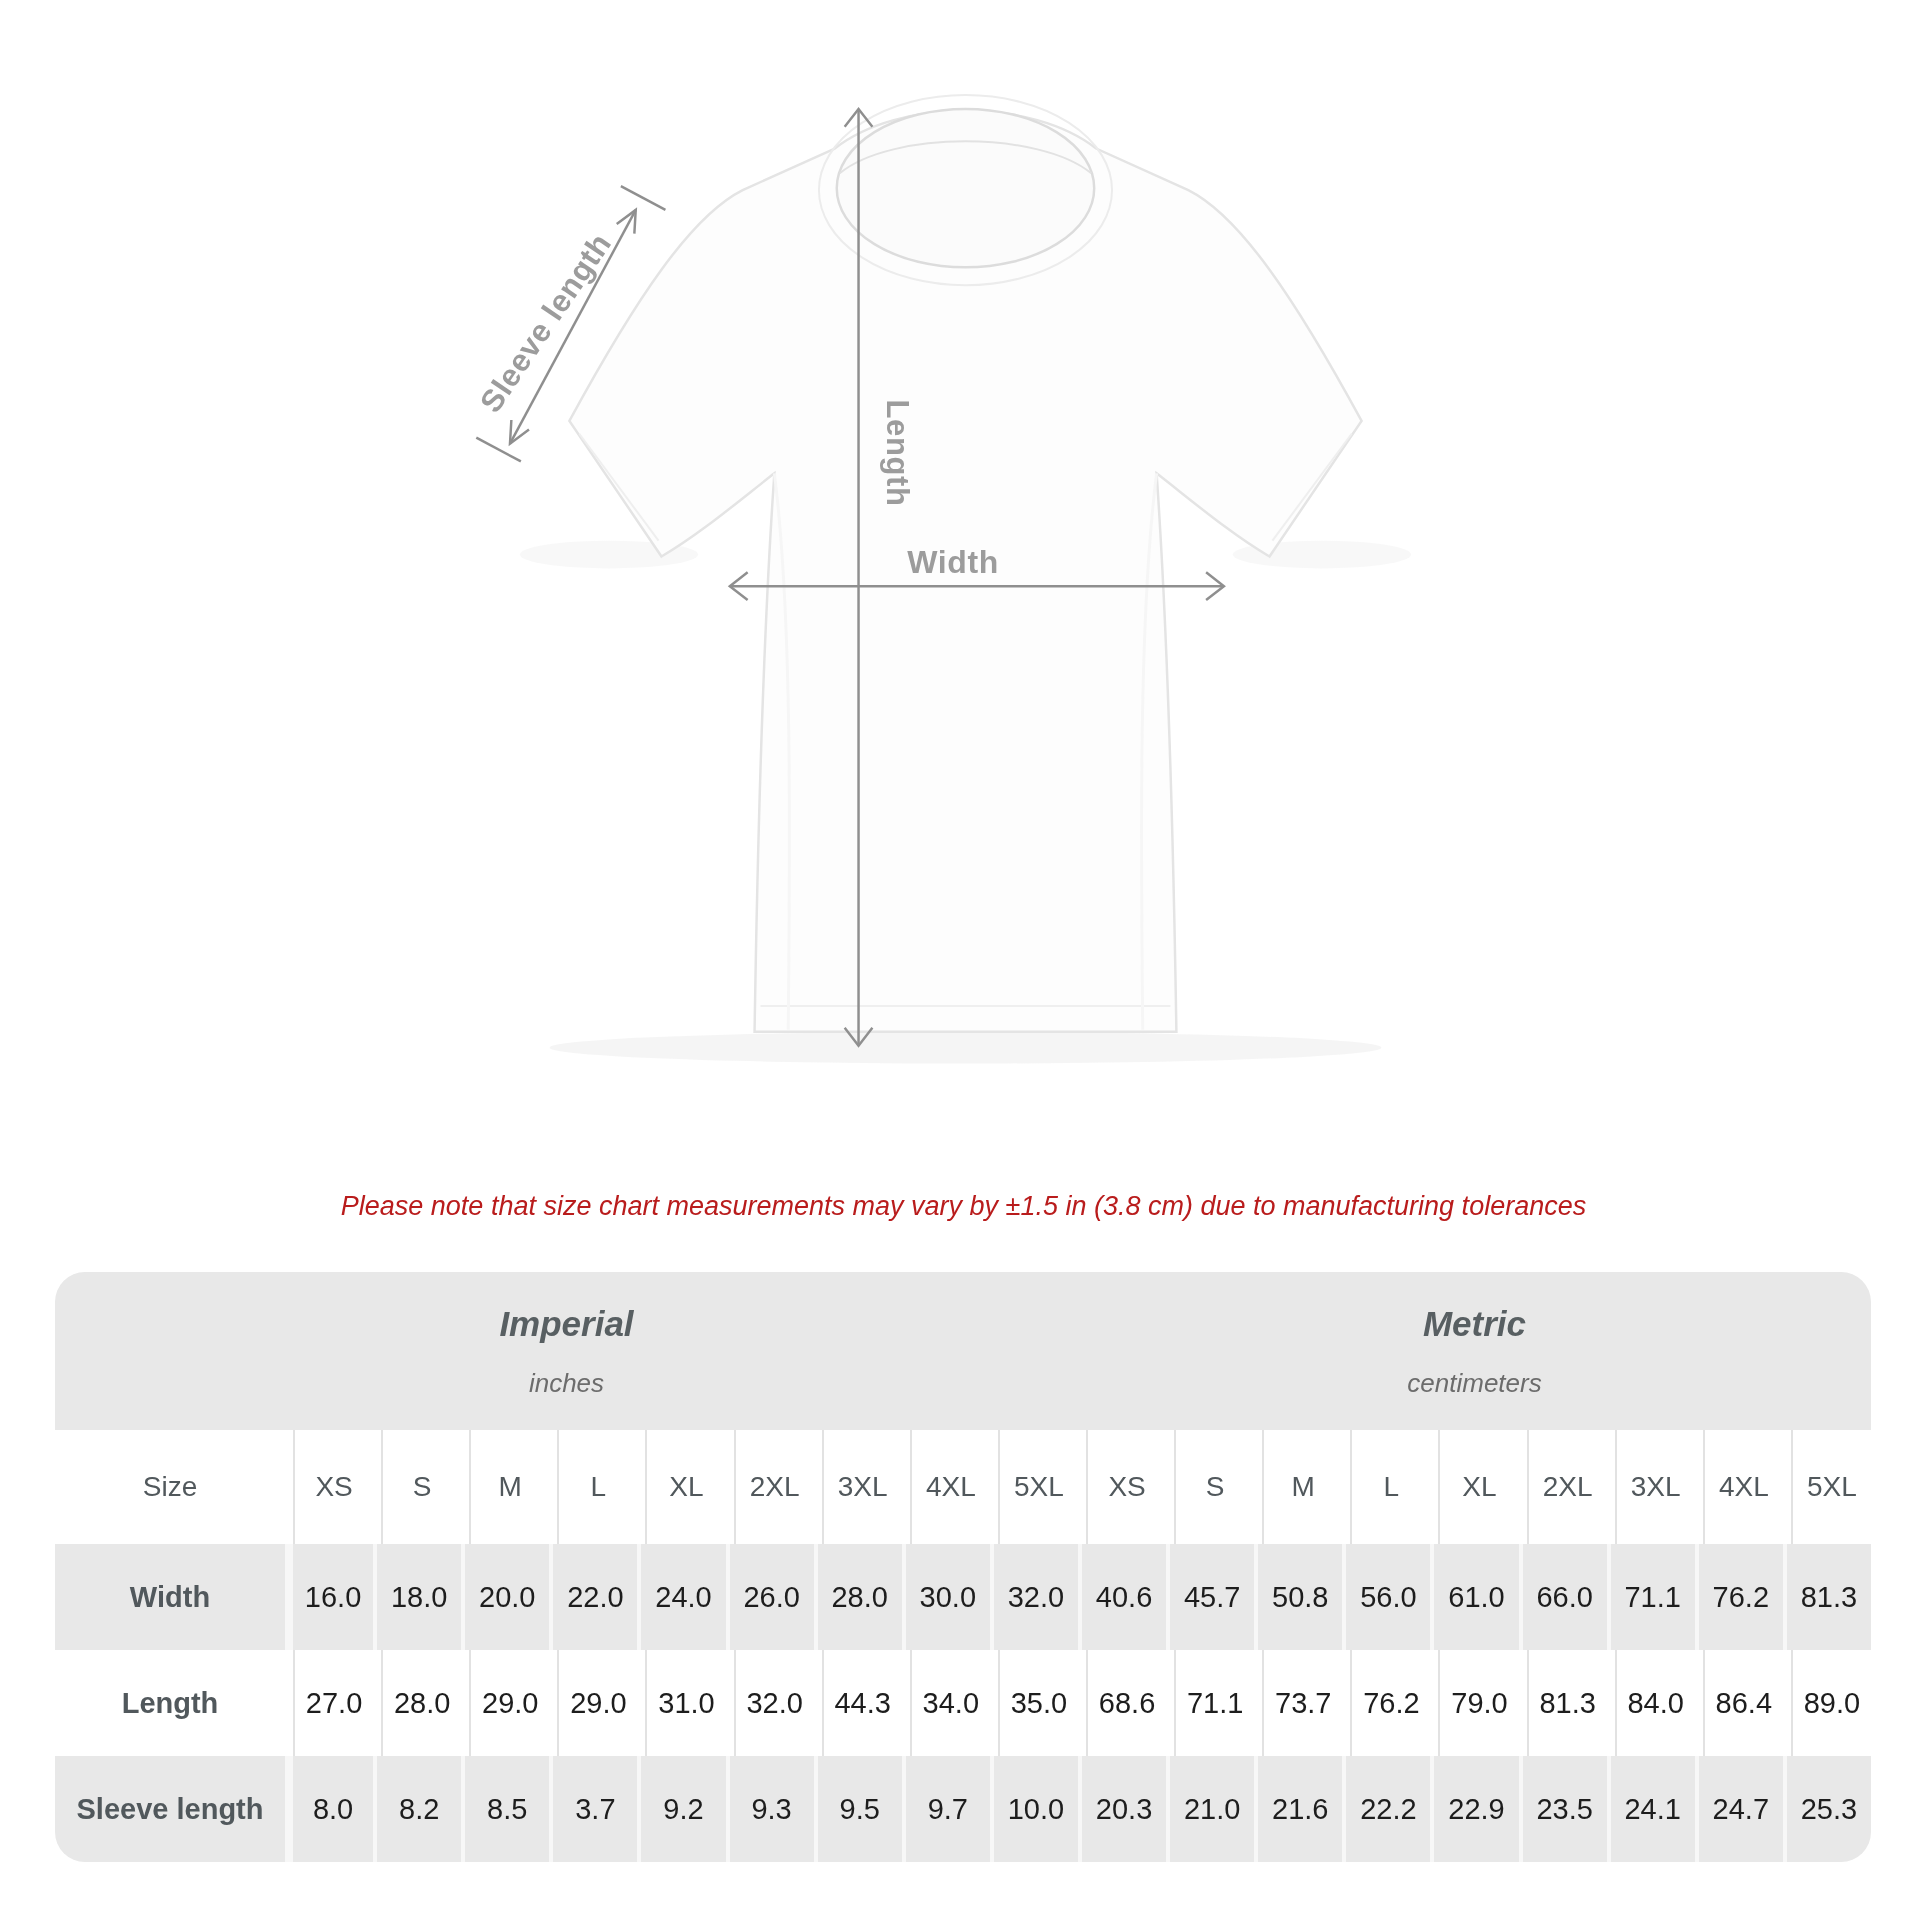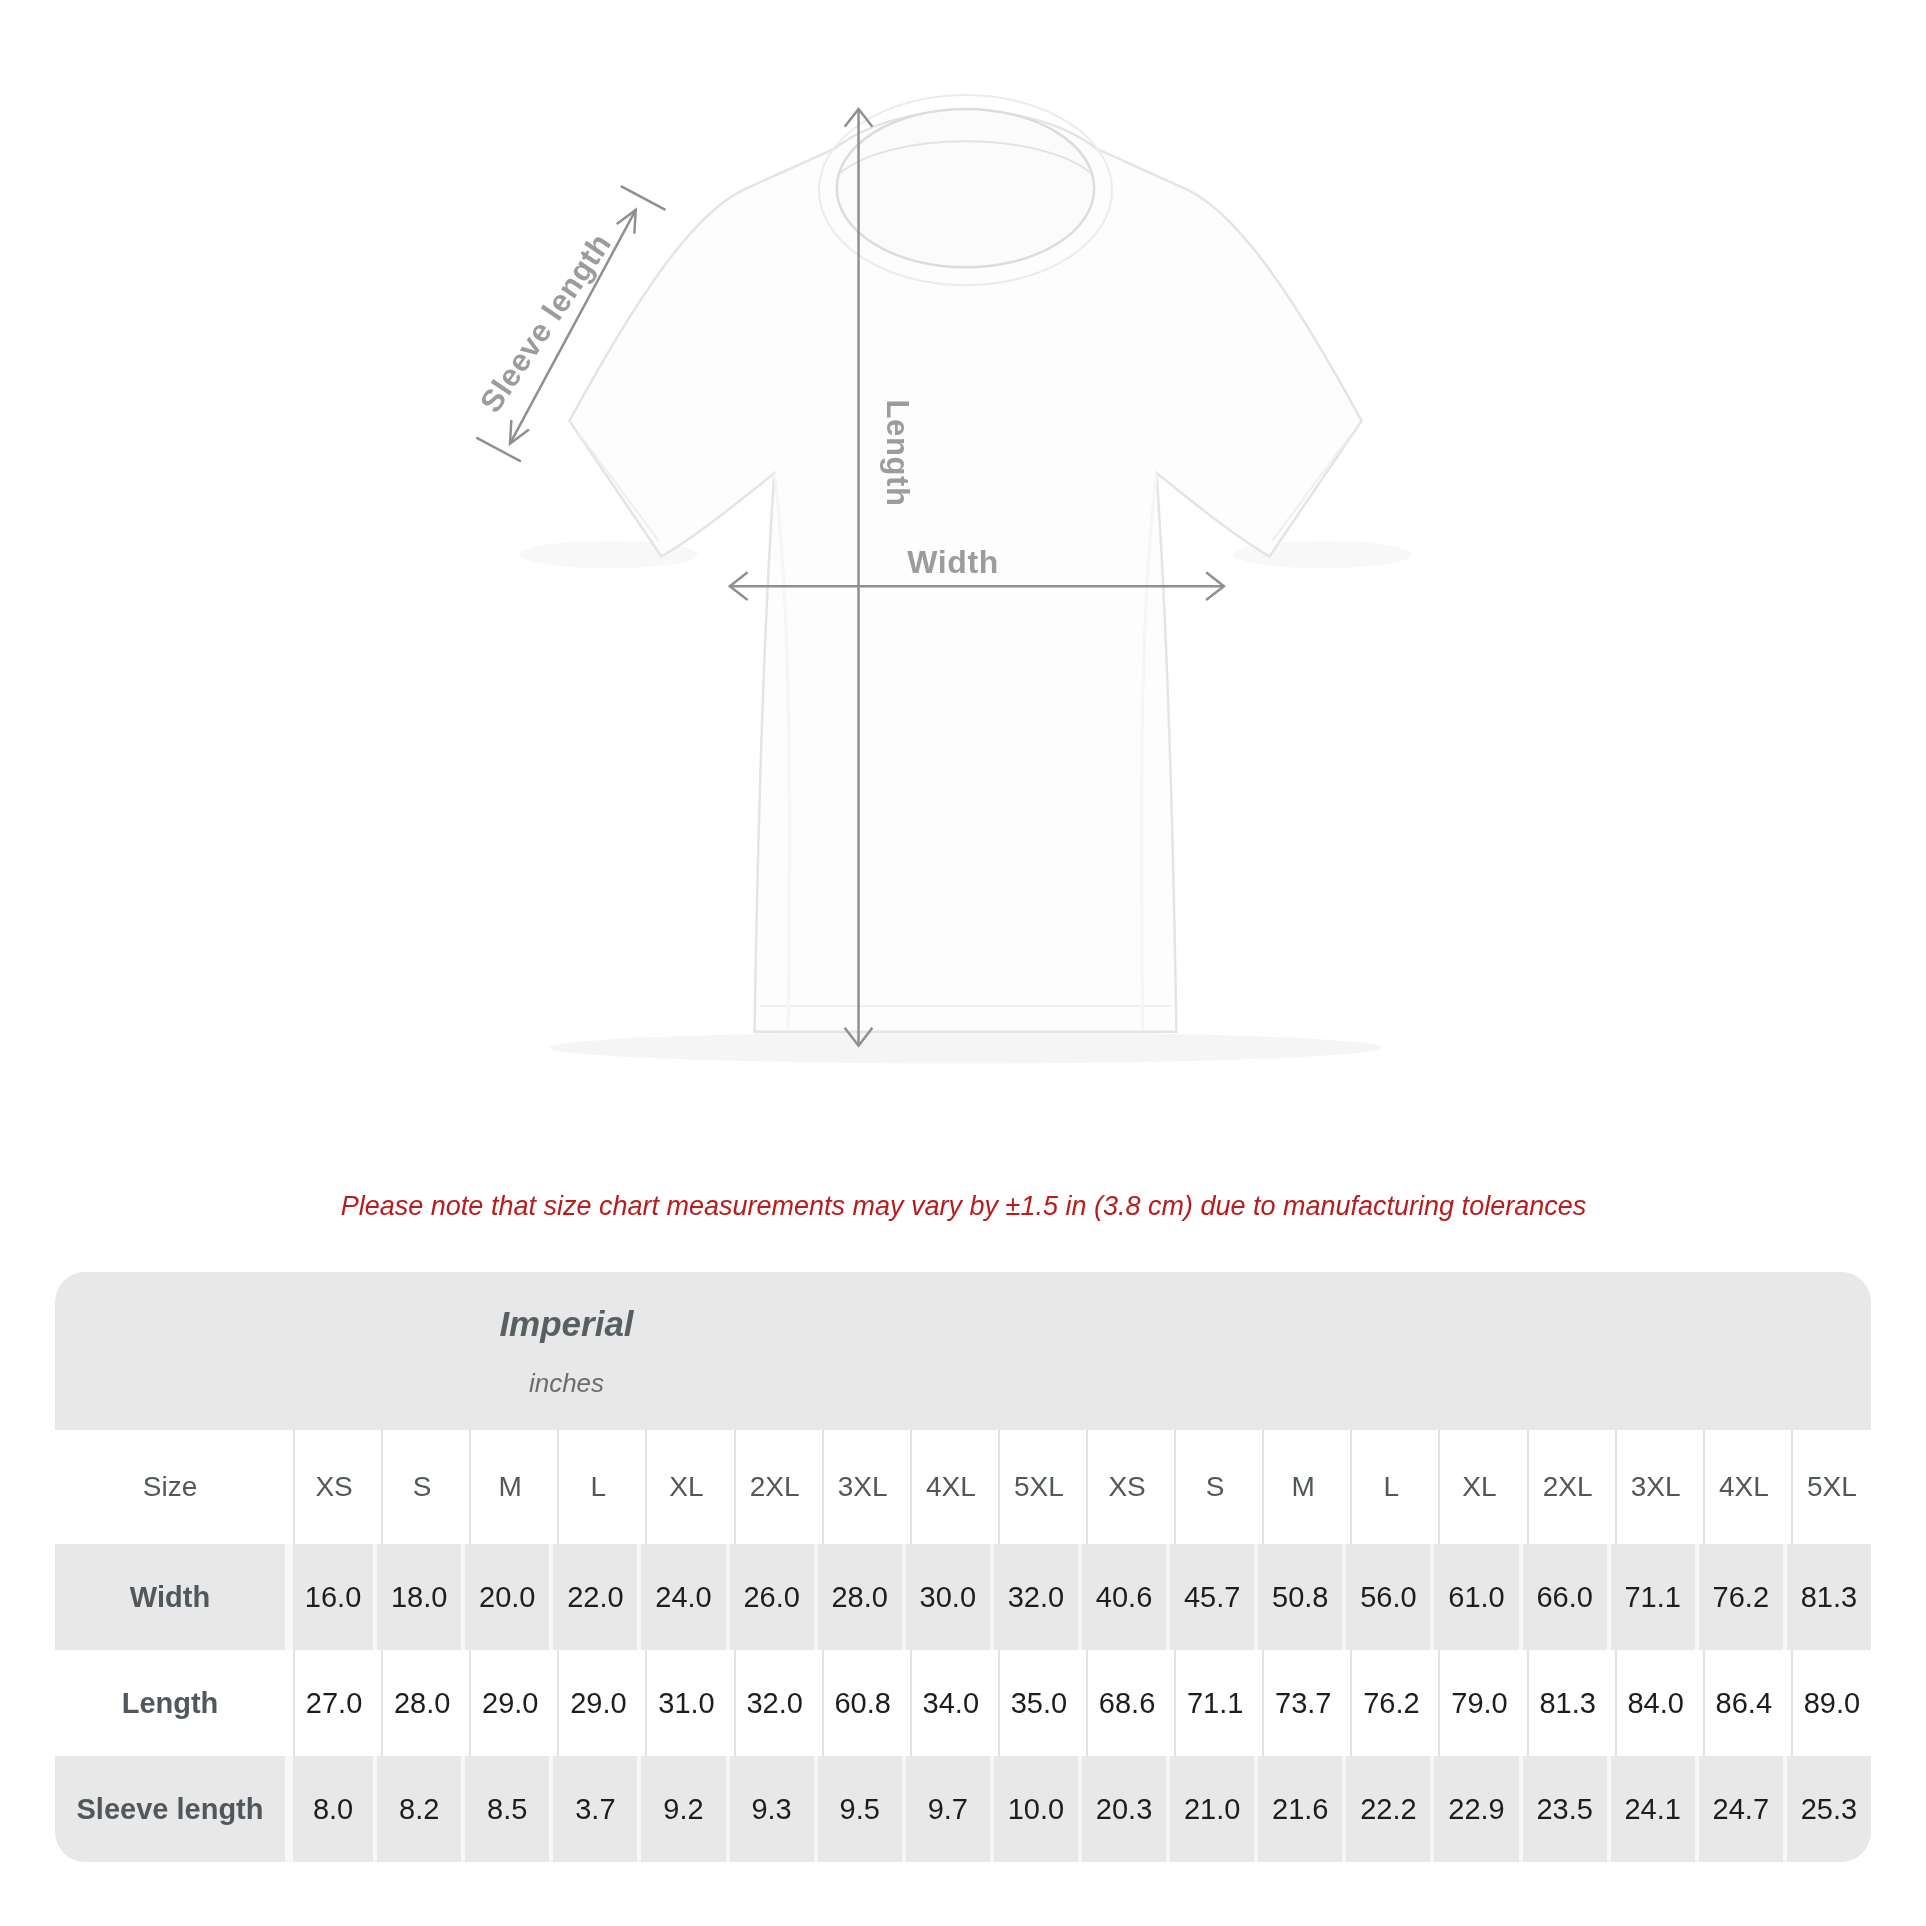--- a/index.html
+++ b/index.html
@@ -119,20 +119,24 @@
   </div>
 
   <div class="subtitle">Please note that size chart measurements may vary by ±1.5 in (3.8 cm) due to manufacturing tolerances</div>
 
   <div class="size-table">
 
     <div class="trow band">
       <div class="band-cell band-imperial">
         <div class="band-title">Imperial</div>
         <div class="band-sub">inches</div>
+      </div>
+      <div class="band-cell band-metric">
+        <div class="band-title">Metric</div>
+        <div class="band-sub">centimeters</div>
       </div>
     </div>
 
     <div class="trow row-sizes">
       <div class="cell hc">Size</div>
       <div class="cell hc firstdata">XS</div>
       <div class="cell hc">S</div>
       <div class="cell hc">M</div>
       <div class="cell hc">L</div>
       <div class="cell hc">XL</div>
@@ -174,21 +178,21 @@
     </div>
 
     <div class="trow row-white">
       <div class="cell lbl">Length</div>
       <div class="cell c firstdata">27.0</div>
       <div class="cell c">28.0</div>
       <div class="cell c">29.0</div>
       <div class="cell c">29.0</div>
       <div class="cell c">31.0</div>
       <div class="cell c">32.0</div>
-      <div class="cell c">60.8</div>
+      <div class="cell c">44.3</div>
       <div class="cell c">34.0</div>
       <div class="cell c">35.0</div>
       <div class="cell c">68.6</div>
       <div class="cell c">71.1</div>
       <div class="cell c">73.7</div>
       <div class="cell c">76.2</div>
       <div class="cell c">79.0</div>
       <div class="cell c">81.3</div>
       <div class="cell c">84.0</div>
       <div class="cell c">86.4</div>

